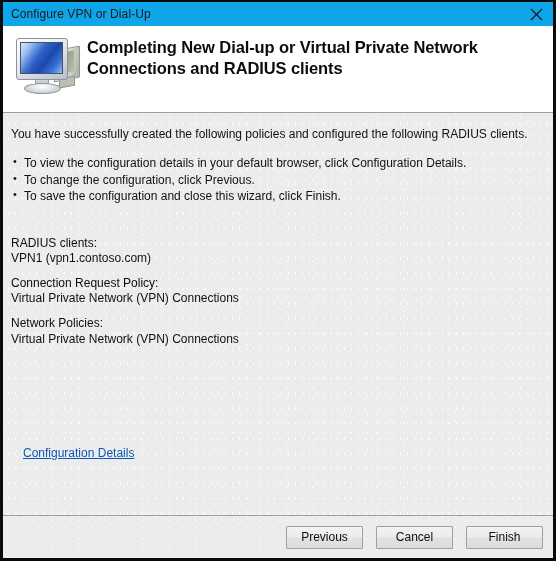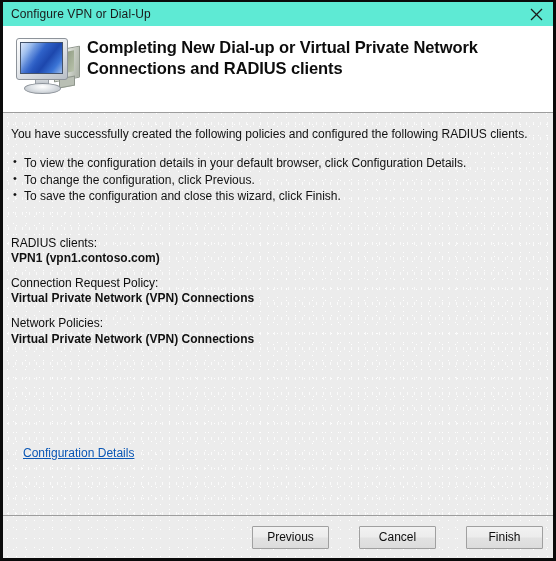--- a/index.html
+++ b/index.html
@@ -25,21 +25,21 @@
     border-right: 3px solid #0a0a0a;
     border-top: 2px solid #0a0a0a;
     border-bottom: 3px solid #0a0a0a;
     overflow: hidden;
   }
 
   
   .titlebar {
     position: relative;
     height: 24px;
-    background: #5eead4;
+    background: #0ea5e9;
     display: flex;
     align-items: center;
     flex-shrink: 0;
   }
   .titlebar-text {
     font-size: 12px;
     color: #1a1a1a;
     padding-left: 8px;
     letter-spacing: 0.1px;
     white-space: nowrap;
@@ -200,21 +200,20 @@
   .summary-label {
     font-size: 12px;
     font-weight: normal;
     color: #0d0d0d;
     line-height: 1.3;
   }
   .summary-value {
     font-size: 12px;
     color: #111111;
     line-height: 1.3;
-    font-weight: bold;
   }
 
   .config-link {
     position: absolute;
     left: 20px;
     top: 333px;
     font-size: 12px;
     color: #0b57b5;
     text-decoration: underline;
     cursor: pointer;
@@ -233,21 +232,21 @@
     background-position: 0 0, 4px 6px;
     border-top: 1px solid #9d9d9d;
     display: flex;
     align-items: center;
     justify-content: flex-end;
     padding-right: 10px;
   }
   .btn {
     width: 77px;
     height: 23px;
-    margin-left: 30px;
+    margin-left: 13px;
     font-family: "Liberation Sans", sans-serif;
     font-size: 12px;
     color: #0d0d0d;
     background: linear-gradient(180deg,#f2f2f2 0%, #ececec 48%, #e2e2e2 52%, #dcdcdc 100%);
     border: 1px solid #a0a0a0;
     border-radius: 1px;
     display: flex;
     align-items: center;
     justify-content: center;
     cursor: pointer;

